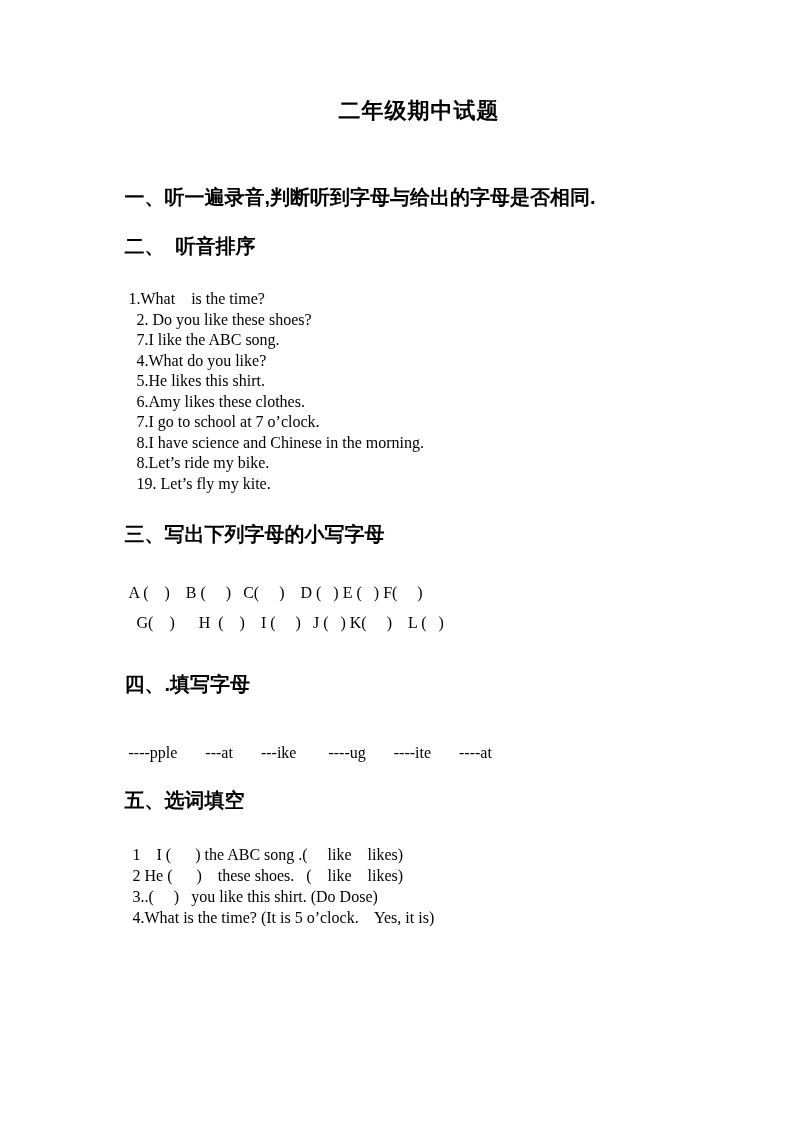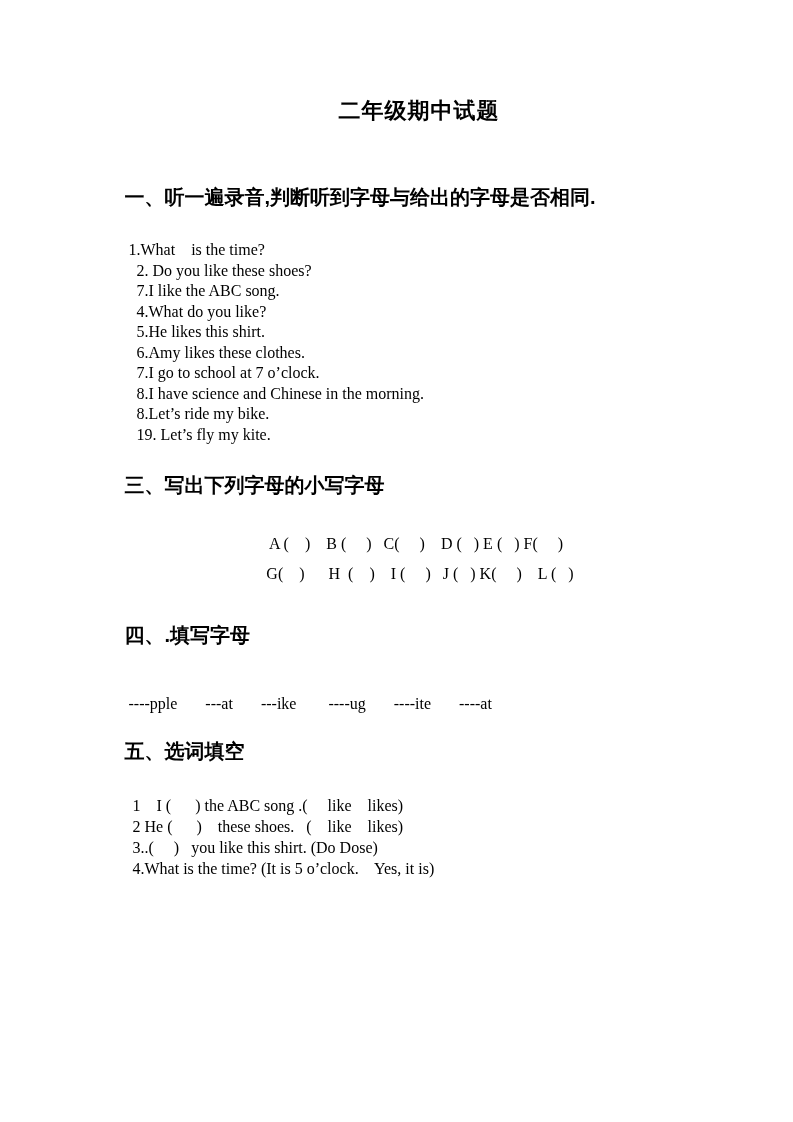--- a/index.html
+++ b/index.html
@@ -37,40 +37,41 @@
   }
   
   .sec1 .heading { margin-top: 60px; }
   .sec1 .content { margin-top: 29px; }
   .sec1 .line    { line-height: 22px; }
   .sec2 .heading { margin-top: 23px; }
   .sec2 .content { margin-top: 30px; }
   .sec2 .line    { line-height: 20.5px; }
   .sec3 .heading { margin-top: 27px; }
   .sec3 .content { margin-top: 31px; }
-  .sec3 .line    { line-height: 30px; text-align: center; }
+  .sec3 .line    { line-height: 30px; }
   .sec4 .heading { margin-top: 33px; }
   .sec4 .content { margin-top: 45px; }
   .sec4 .line    { line-height: 21px; }
   .sec5 .heading { margin-top: 24px; }
   .sec5 .content { margin-top: 31px; }
   .sec5 .line    { line-height: 21px; }
 </style>
 </head>
 <body>
 
 <div class="page">
 
   <h1 class="title">二年级期中试题</h1>
 
   <section class="sec1">
     <h2 class="heading">一、听一遍录音,判断听到字母与给出的字母是否相同.</h2>
   </section>
 
   <section class="sec2">
+    <h2 class="heading">二、  听音排序</h2>
     <div class="content">
       <p class="line"> 1.What    is the time?</p>
       <p class="line">   2. Do you like these shoes?</p>
       <p class="line">   7.I like the ABC song.</p>
       <p class="line">   4.What do you like?</p>
       <p class="line">   5.He likes this shirt.</p>
       <p class="line">   6.Amy likes these clothes.</p>
       <p class="line">   7.I go to school at 7 o’clock.</p>
       <p class="line">   8.I have science and Chinese in the morning.</p>
       <p class="line">   8.Let’s ride my bike.</p>

